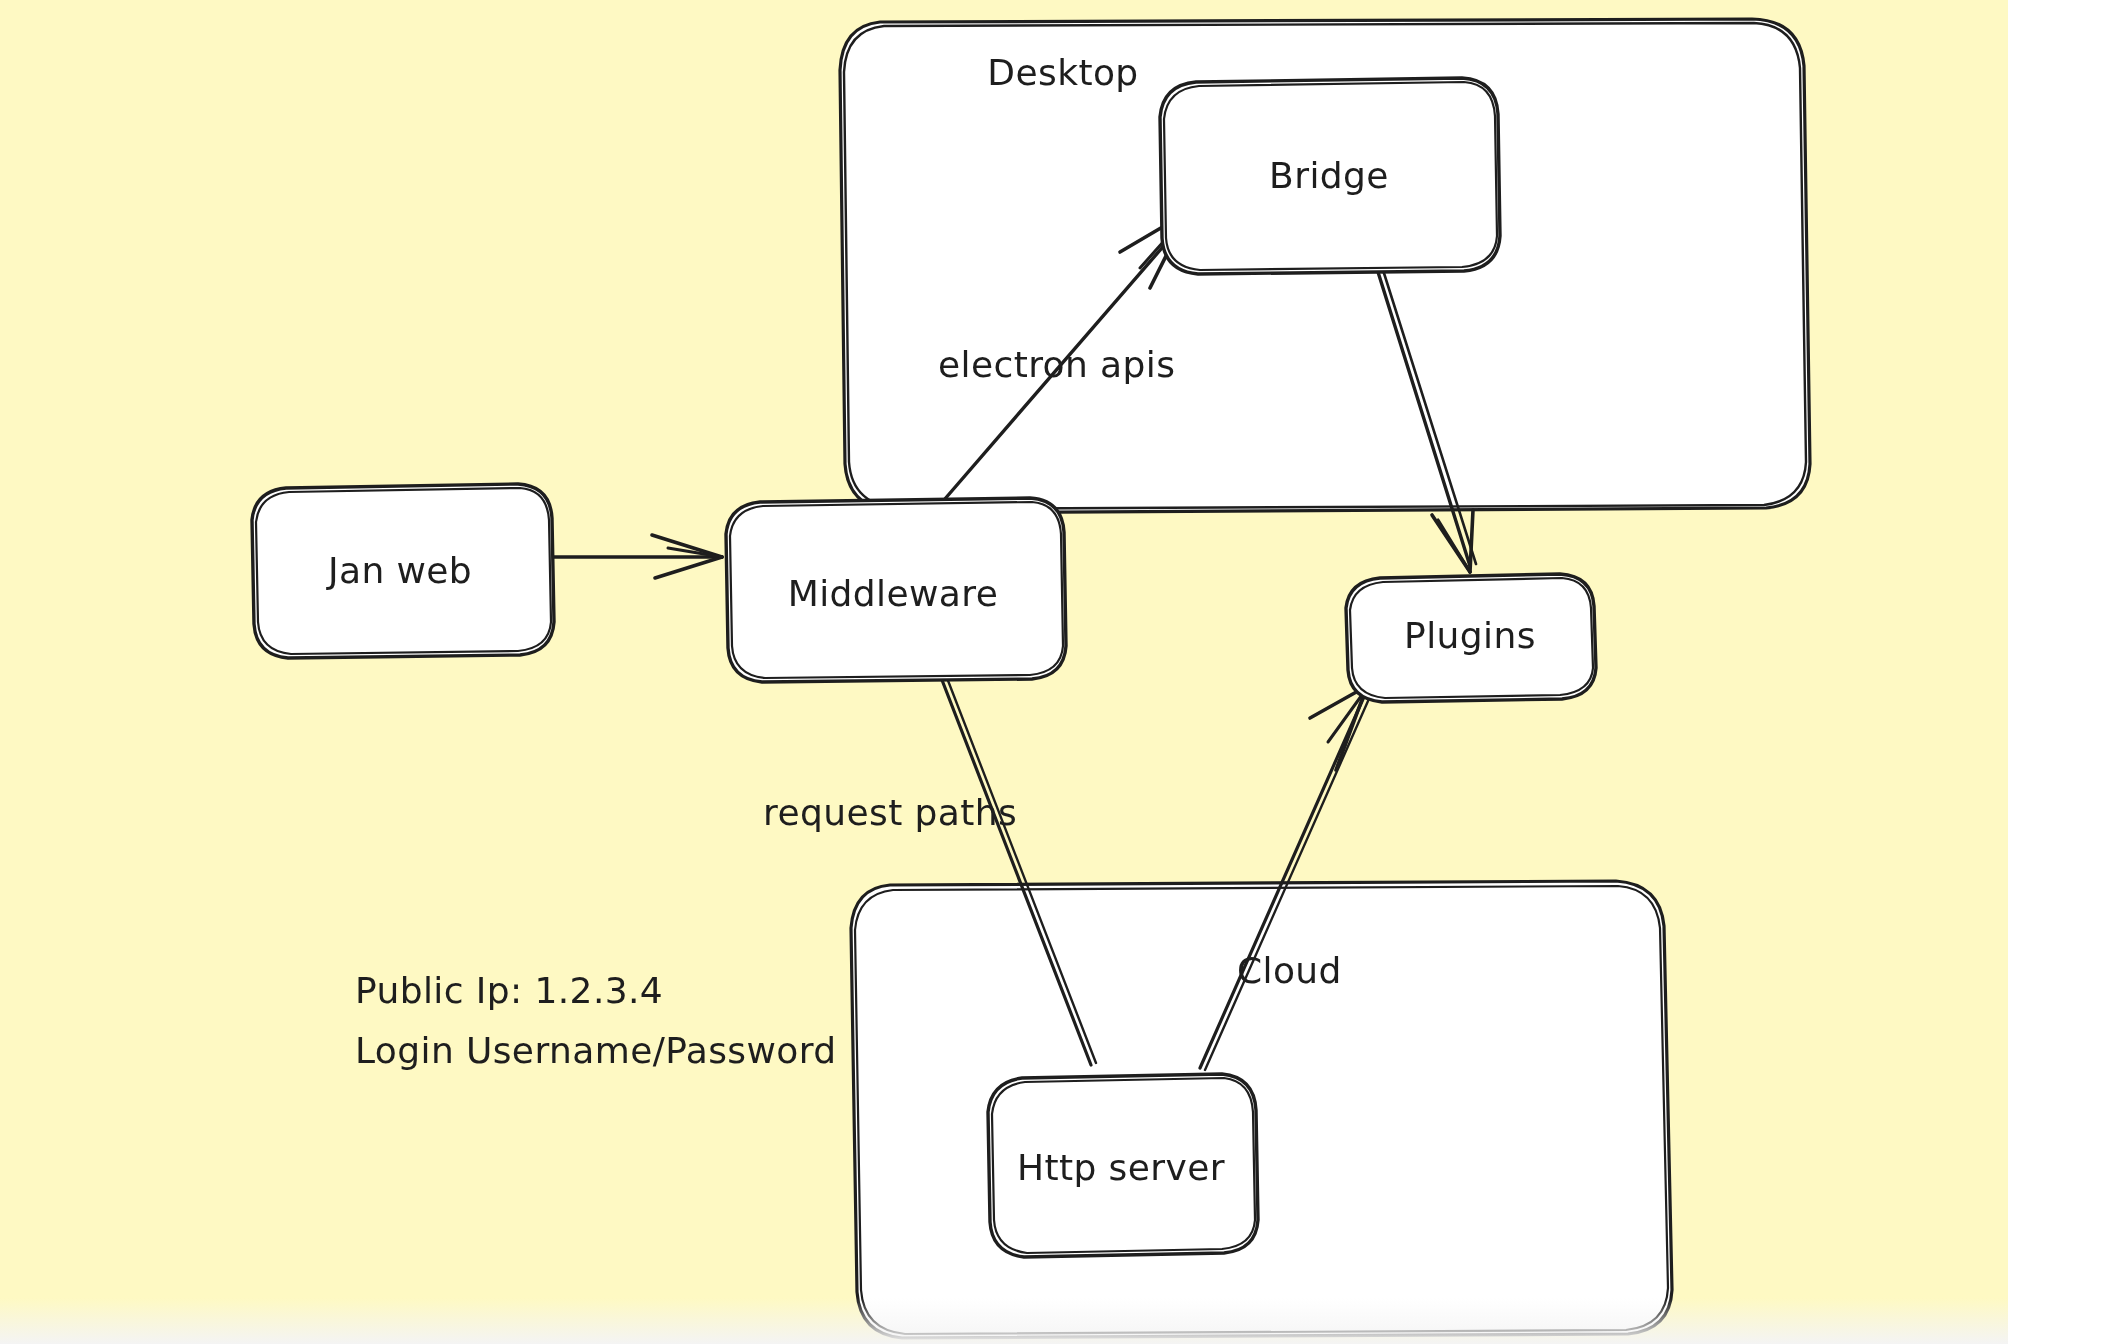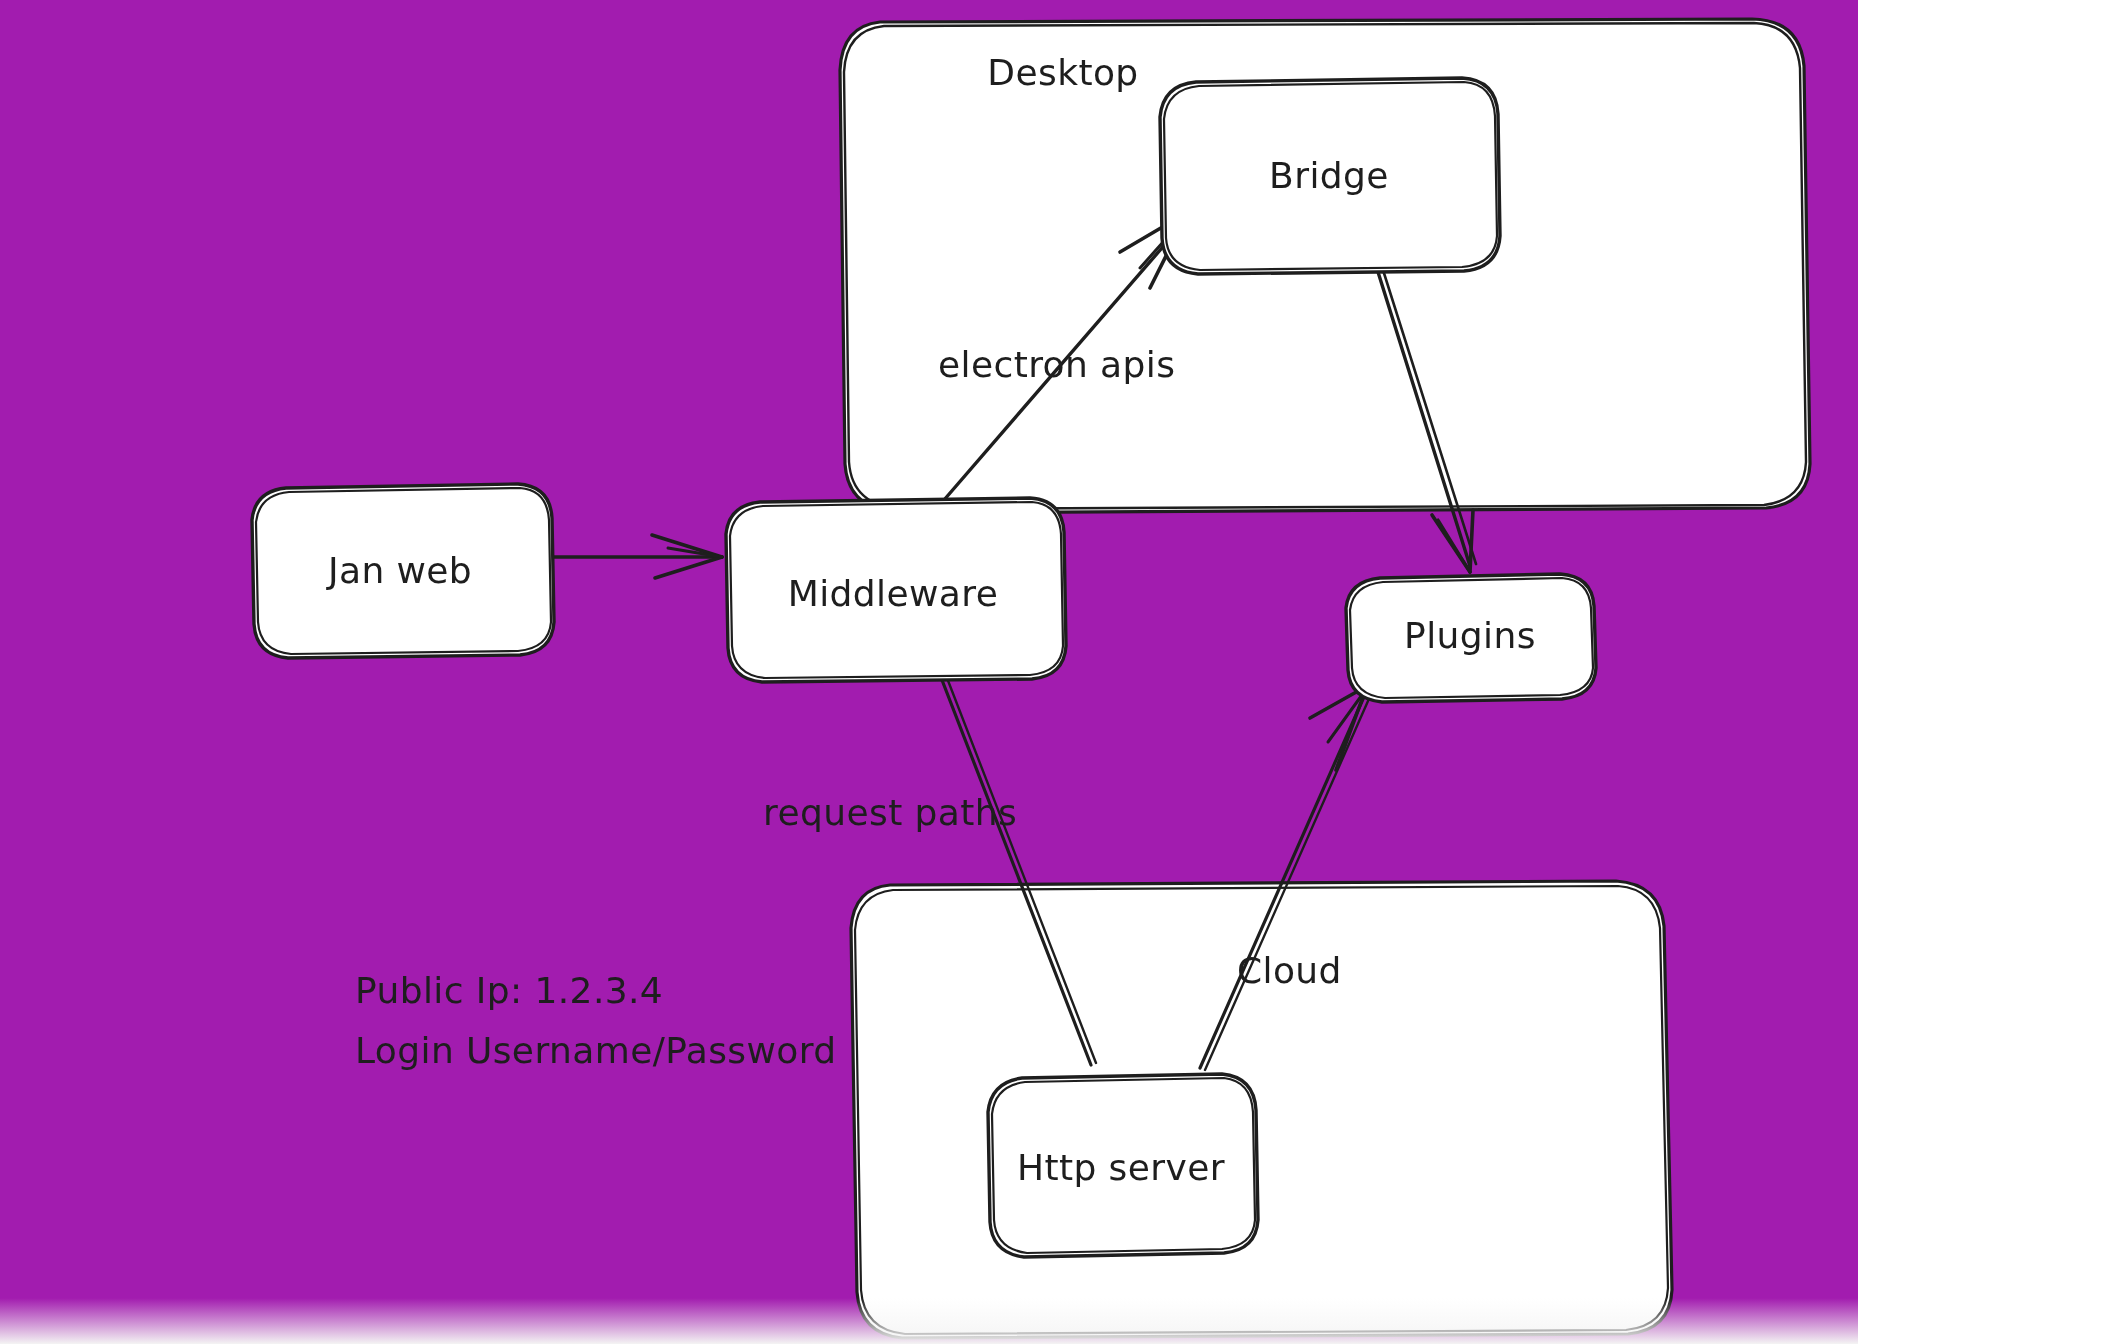--- a/index.html
+++ b/index.html
@@ -4,23 +4,23 @@
 <title>Architecture Diagram</title>
 <style>
   * { box-sizing: border-box; }
   html, body {
     margin: 0;
     padding: 0;
     background: #ffffff;
   }
   #canvas {
     position: relative;
-    width: 1858px;
+    width: 2008px;
     height: 1344px;
-    background: #a21caf;
+    background: #fef9c3;
     overflow: hidden;
     font-family: "DejaVu Sans", sans-serif;
   }
   
   #bottom-fade {
     position: absolute;
     left: 0;
     bottom: 0;
     width: 2124px;
     height: 46px;

